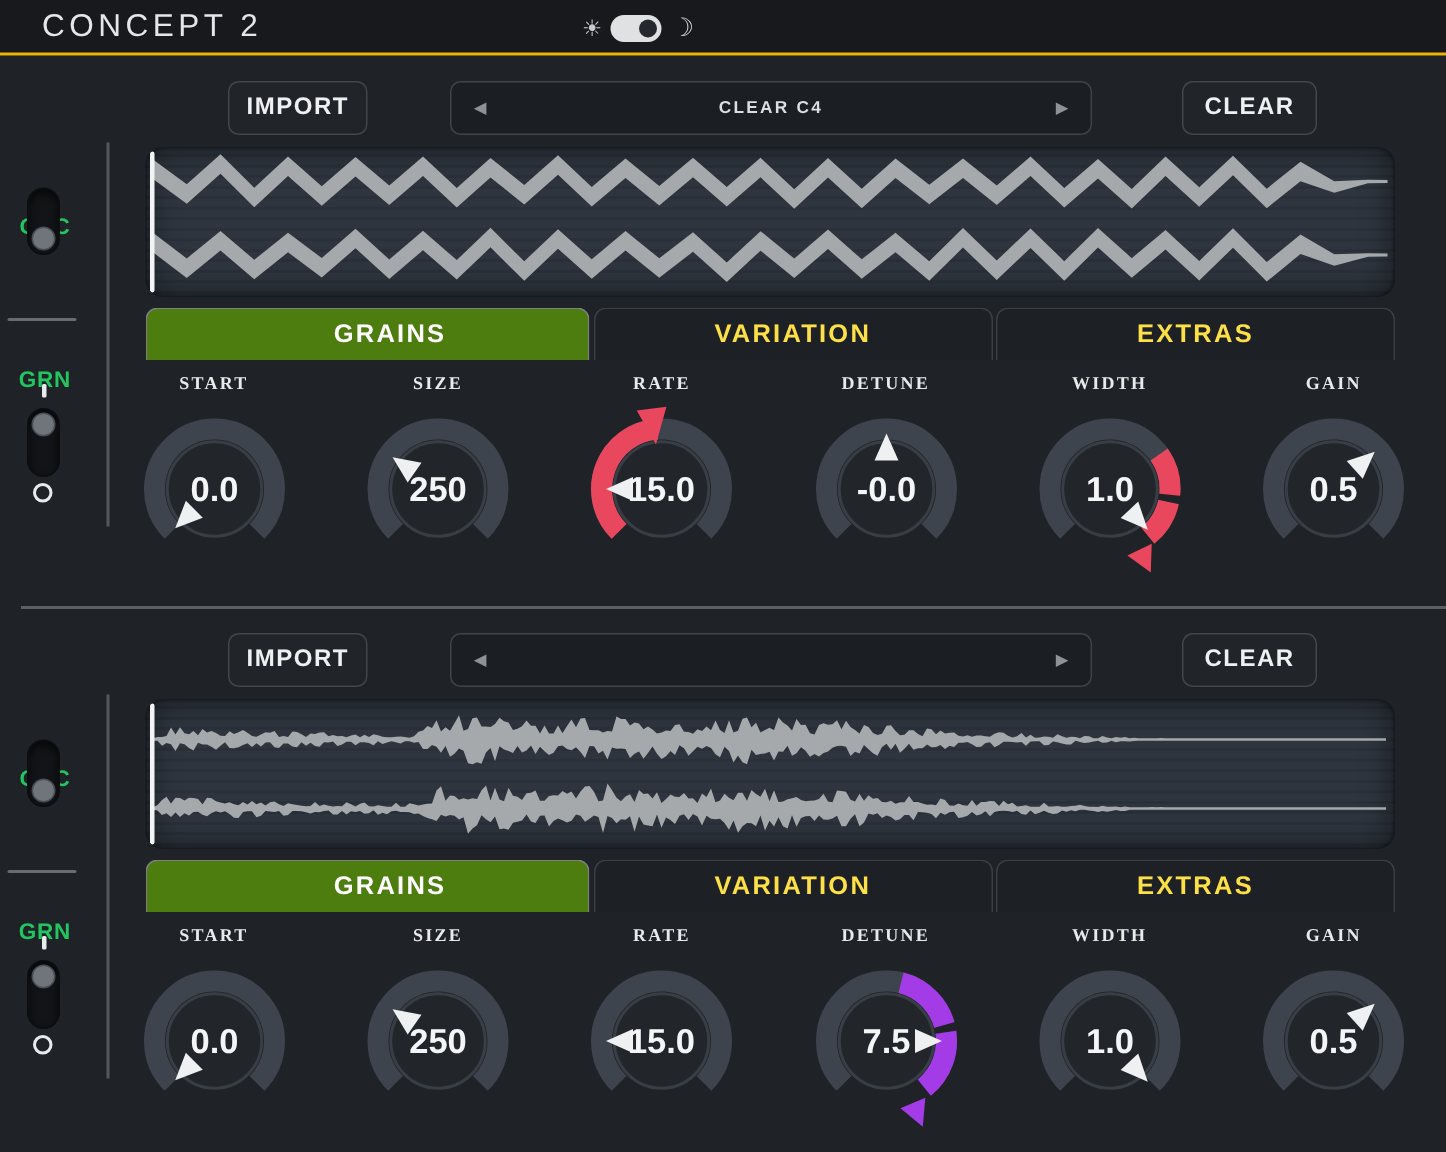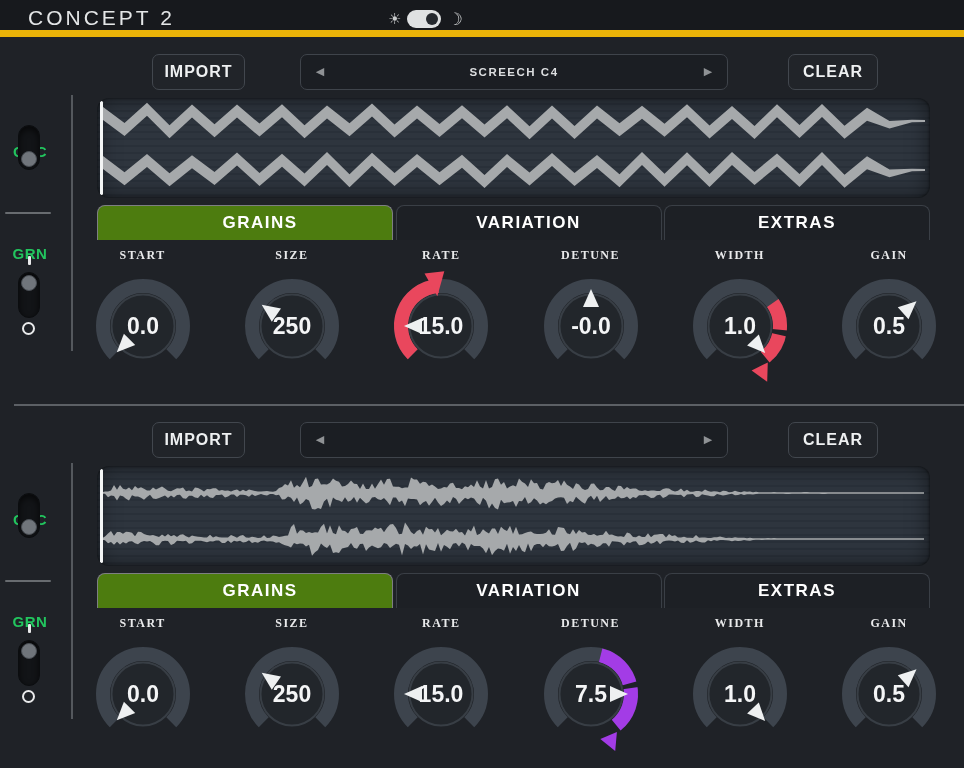--- a/index.html
+++ b/index.html
@@ -1,21 +1,21 @@
 <!DOCTYPE html>
 <html><head>
 <meta charset="utf-8">
 <style>
   * { margin:0; padding:0; box-sizing:border-box; }
   html,body { background:#101216; }
   body { font-family:"Liberation Sans","DejaVu Sans",sans-serif; }
   .app { position:relative; width:964px; height:768px; background:#1f2227; overflow:hidden; }
 
   
-  .header { position:absolute; top:0; left:0; right:0; height:37px; background:#17191d; border-bottom:7px solid #eab308; }
+  .header { position:absolute; top:0; left:0; right:0; height:37px; background:#17191d; border-bottom:2px solid #eab308; }
   .logo { position:absolute; left:28px; top:6px; font-size:21px; letter-spacing:3px; color:#e4e6e7; font-weight:400; }
   .theme { position:absolute; left:388px; top:0; height:37px; display:flex; align-items:center; gap:6px; }
   .sun-glyph { font-size:15px; color:#c9cbcc; font-family:"DejaVu Sans",sans-serif; }
   .moon-glyph { font-size:17px; color:#c9cbcc; font-family:"DejaVu Sans",sans-serif; }
   .tpill { position:relative; width:34px; height:18px; border-radius:9px; background:#dfe1e2; }
   .tknob { position:absolute; right:3px; top:3px; width:12px; height:12px; border-radius:50%; background:#25292e; }
 
   
   .section { position:absolute; left:0; width:964px; height:368px; }
   .mid-divider { position:absolute; left:14px; top:404px; width:950px; height:2px; background:#5c6065; }
@@ -49,21 +49,21 @@
   .wave-panel { position:absolute; left:97px; top:61px; width:833px; height:100px; border-radius:12px;
                 background:repeating-linear-gradient(180deg,#2e353e 0px,#2e353e 5px,#293039 5px,#293039 7px);
                 box-shadow:inset 0 0 22px rgba(0,0,0,.55), inset 0 0 3px rgba(0,0,0,.7); overflow:hidden; }
   .wave-svg { position:absolute; left:0; top:0; }
   .playhead { position:absolute; left:3px; top:3px; bottom:3px; width:3px; background:#f3f5f5; border-radius:2px; z-index:2; }
 
   
   .tab-row { position:absolute; left:97px; top:168px; width:833px; height:35px; display:flex; gap:2.5px; }
   .tab { flex:1; display:flex; align-items:center; justify-content:center; background:#1d2025;
          border:1.5px solid #3a3f46; border-bottom:none; border-radius:8px 8px 0 0;
-         color:#ffffff; font-size:17px; font-weight:bold; letter-spacing:1.5px; cursor:pointer; }
+         color:#fde047; font-size:17px; font-weight:bold; letter-spacing:1.5px; cursor:pointer; }
   .tab.active { background:#4d7c0f; border-color:#7d7f82; color:#ffffff;padding-left:30px; }
 
   
   .knob-row { position:absolute; left:68px; top:211px; width:896px; display:flex; }
   .knob-cell { width:149.3px; display:flex; flex-direction:column; align-items:center; }
   .knob-label { font-size:12px; font-weight:bold; letter-spacing:1.5px; color:#e9eaeb; height:14px; line-height:14px;font-family:Liberation Serif, serif; }
   .knob-cell svg { margin-top:2px; display:block; }
 </style>
 </head>
 <body>
@@ -78,21 +78,21 @@
           <div class="tknob"></div>
         </div>
       <span class="moon-glyph">☽</span>
     </div>
   </div>
 
   <div class="section" style="top:37px">
     <button class="btn btn-import">IMPORT</button>
     <div class="selector">
       <span class="arrow left">◀</span>
-      <span class="sel-label">SCREECH C4</span>
+      <span class="sel-label">CLEAR C4</span>
       <span class="arrow right">▶</span>
     </div>
     <button class="btn btn-clear">CLEAR</button>
 
     <div class="sidebar">
       <div class="mode-label osc-label">OSC</div>
       <div class="vtoggle mode-toggle">
           <div class="thumb bottom"></div>
         </div>
       <div class="mode-label grn-label">GRN</div>

